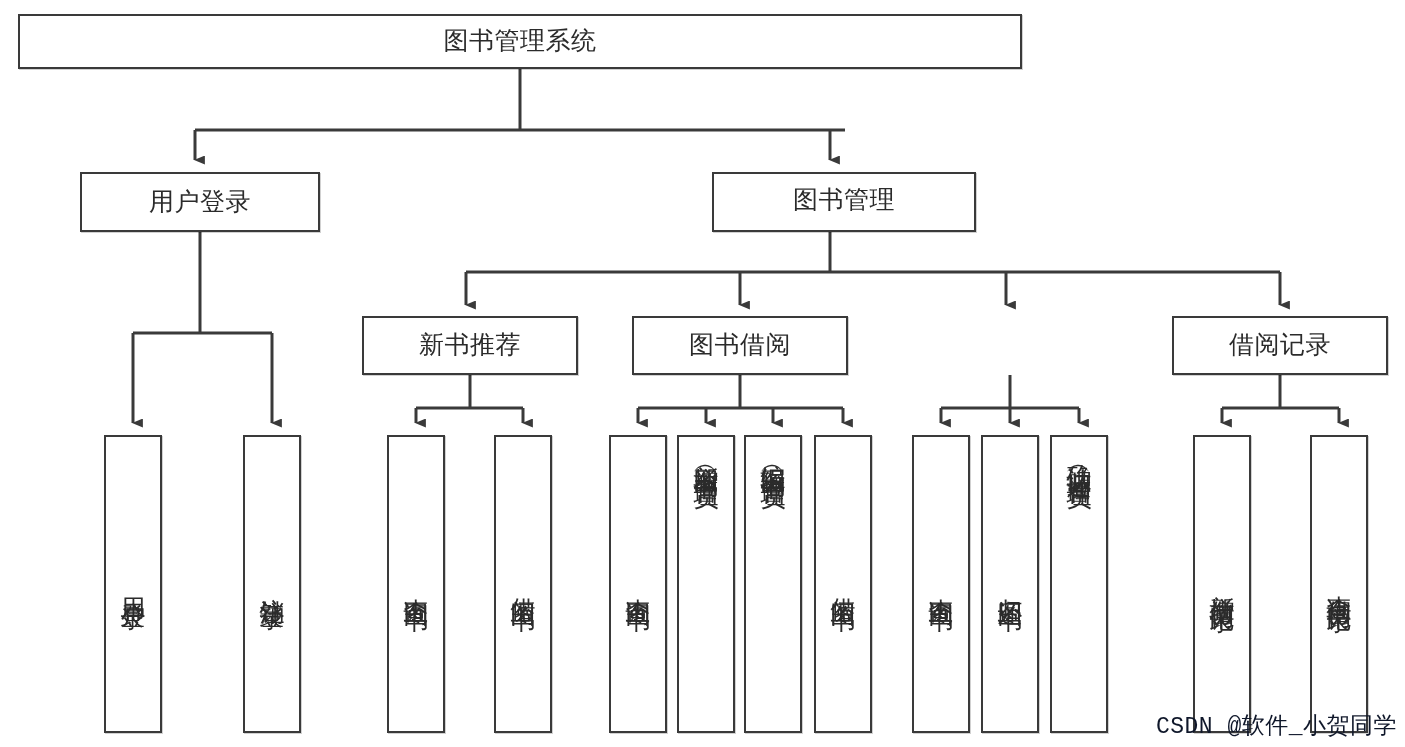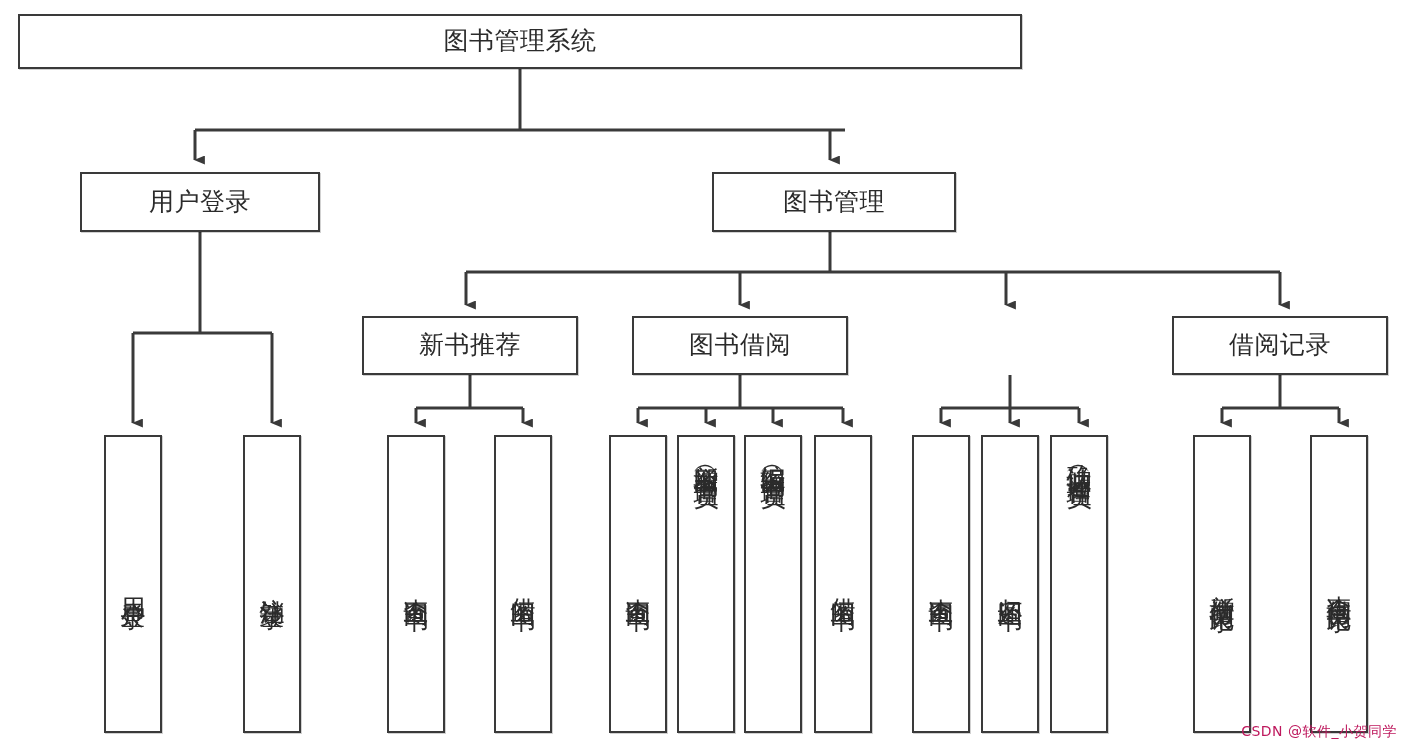--- a/index.html
+++ b/index.html
@@ -58,25 +58,26 @@
     white-space: nowrap;
   }
   .node.vert.mid {
     align-items: center;
     padding-top: 0;
   }
   #watermark {
     position: absolute;
     right: 8px;
     bottom: 6px;
-    font-size: 14px;
-    color: #be185d;
+    font-size: 23px;
+    color: #0f172a;
     letter-spacing: 0.5px;
     white-space: nowrap;
     pointer-events: none;
+    font-family: Liberation Mono, monospace;
   }
 </style>
 </head>
 <body>
 
 <div id="diagram-root">
 
   <svg class="edges" viewBox="0 0 1405 747" xmlns="http://www.w3.org/2000/svg">
     <defs>
       <marker id="arrow" viewBox="0 0 10 12" refX="5" refY="11" markerWidth="9" markerHeight="11" orient="auto-start-reverse" markerUnits="userSpaceOnUse">
@@ -127,21 +128,21 @@
     </g>
   </svg>
 
   <div class="node horiz" style="left:18px; top:14px; width:1004px; height:55px;">
     <span class="label">图书管理系统</span>
   </div>
 
   <div class="node horiz" style="left:80px; top:172px; width:240px; height:60px;">
     <span class="label">用户登录</span>
   </div>
-  <div class="node horiz" style="left:712px; top:172px; width:244px; height:60px;">
+  <div class="node horiz" style="left:712px; top:172px; width:264px; height:60px;font-family:Liberation Mono, monospace;">
     <span class="label">图书管理</span>
   </div>
 
   <div class="node horiz" style="left:362px; top:316px; width:216px; height:59px;">
     <span class="label">新书推荐</span>
   </div>
   <div class="node horiz" style="left:632px; top:316px; width:216px; height:59px;">
     <span class="label">图书借阅</span>
   </div>
   <div class="node horiz" style="left:1172px; top:316px; width:216px; height:59px;">

